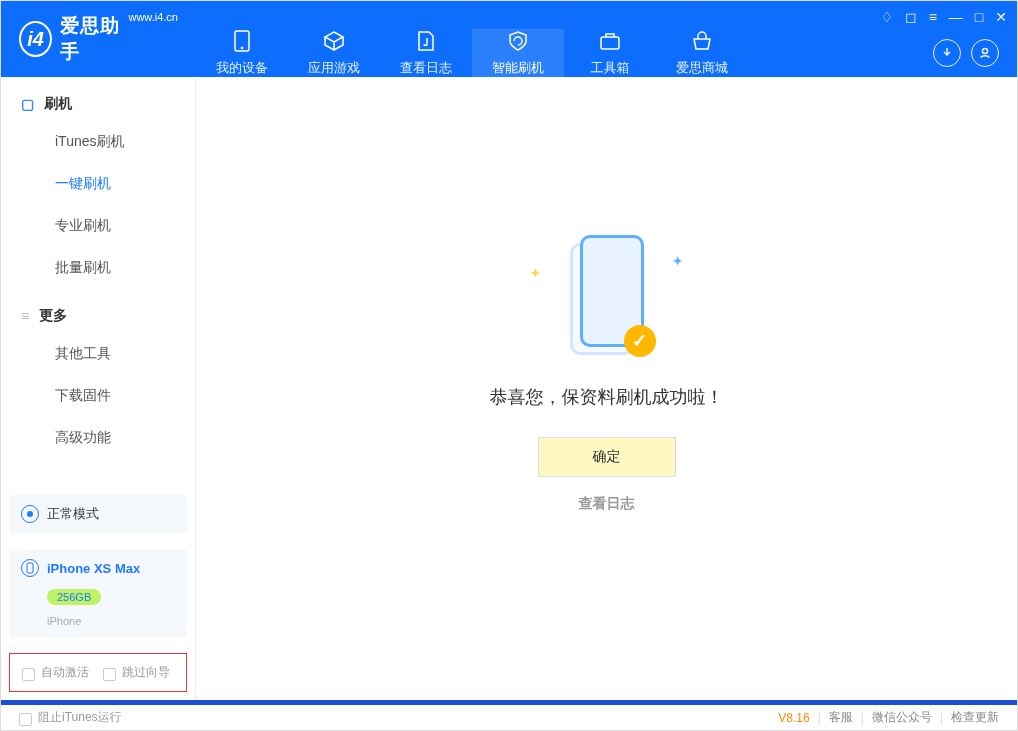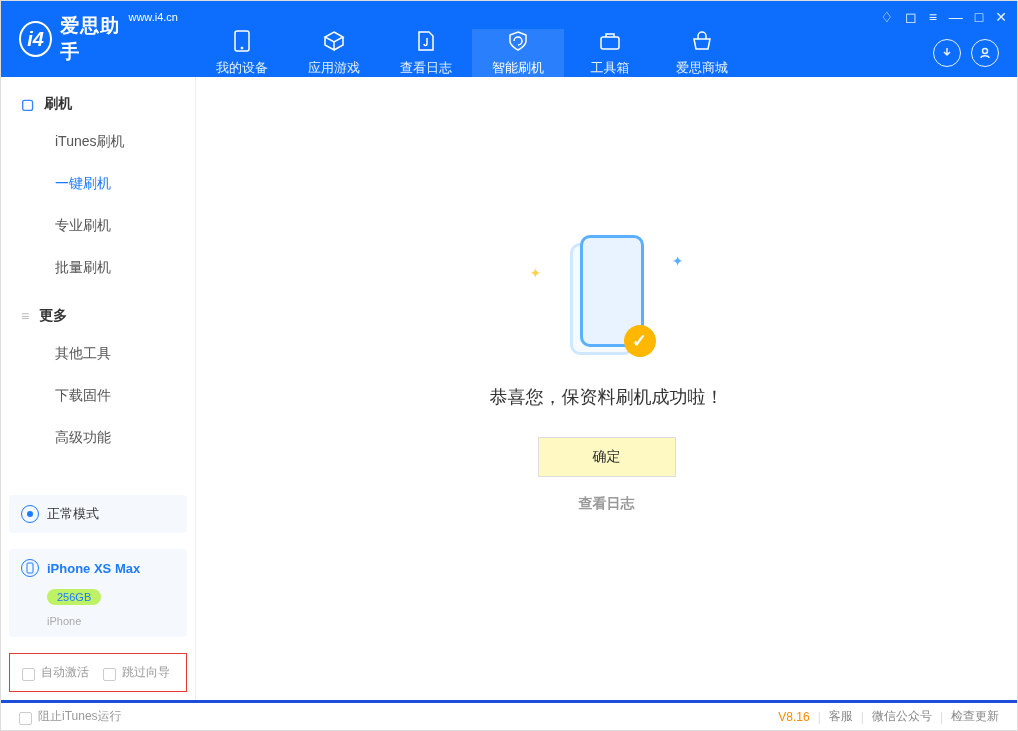--- a/index.html
+++ b/index.html
@@ -50,21 +50,21 @@
 .phone-rect { position: absolute; width: 64px; height: 112px; border: 3px solid #5ab0ff; border-radius: 10px; background: #e8f3ff; left: 18px; top: 0; }
 .phone-back { position: absolute; width: 64px; height: 112px; border: 3px solid #cfe7ff; border-radius: 10px; background: #f4faff; left: 8px; top: 8px; z-index: -1; }
 .phone-check { position: absolute; width: 32px; height: 32px; border-radius: 50%; background: #ffb700; right: -4px; bottom: 8px; display: flex; align-items: center; justify-content: center; color: #fff; font-weight: bold; font-size: 18px; }
 .sparkle-l { position: absolute; left: -32px; top: 30px; color: #ffd24d; font-size: 14px; }
 .sparkle-r { position: absolute; right: -32px; top: 18px; color: #5ab0ff; font-size: 14px; }
 
 .success-msg { font-size: 18px; color: #333; margin-bottom: 28px; }
 .ok-btn { border: 1px solid #ddd; padding: 10px 54px; font-size: 14px; color: #333; background: #fef9c3; cursor: pointer; margin-bottom: 18px; }
 .log-link { font-size: 14px; color: #999; cursor: pointer; font-weight: bold; }
 
-.footer { height: 30px; border-top: 3px solid #1d4ed8; display: flex; align-items: center; padding: 0 18px; font-size: 12px; color: #999; }
+.footer { height: 30px; border-top: 5px solid #1d4ed8; display: flex; align-items: center; padding: 0 18px; font-size: 12px; color: #999; }
 .footer .cb { color: #999; }
 .footer-right { margin-left: auto; display: flex; align-items: center; gap: 8px; }
 .footer-right .ver { color: #ff8a00; }
 .footer-right .fsep { color: #ddd; }
 .footer-right .flink { color: #888; cursor: pointer; }
 </style>
 </head>
 <body>
 
 <div class="header">

